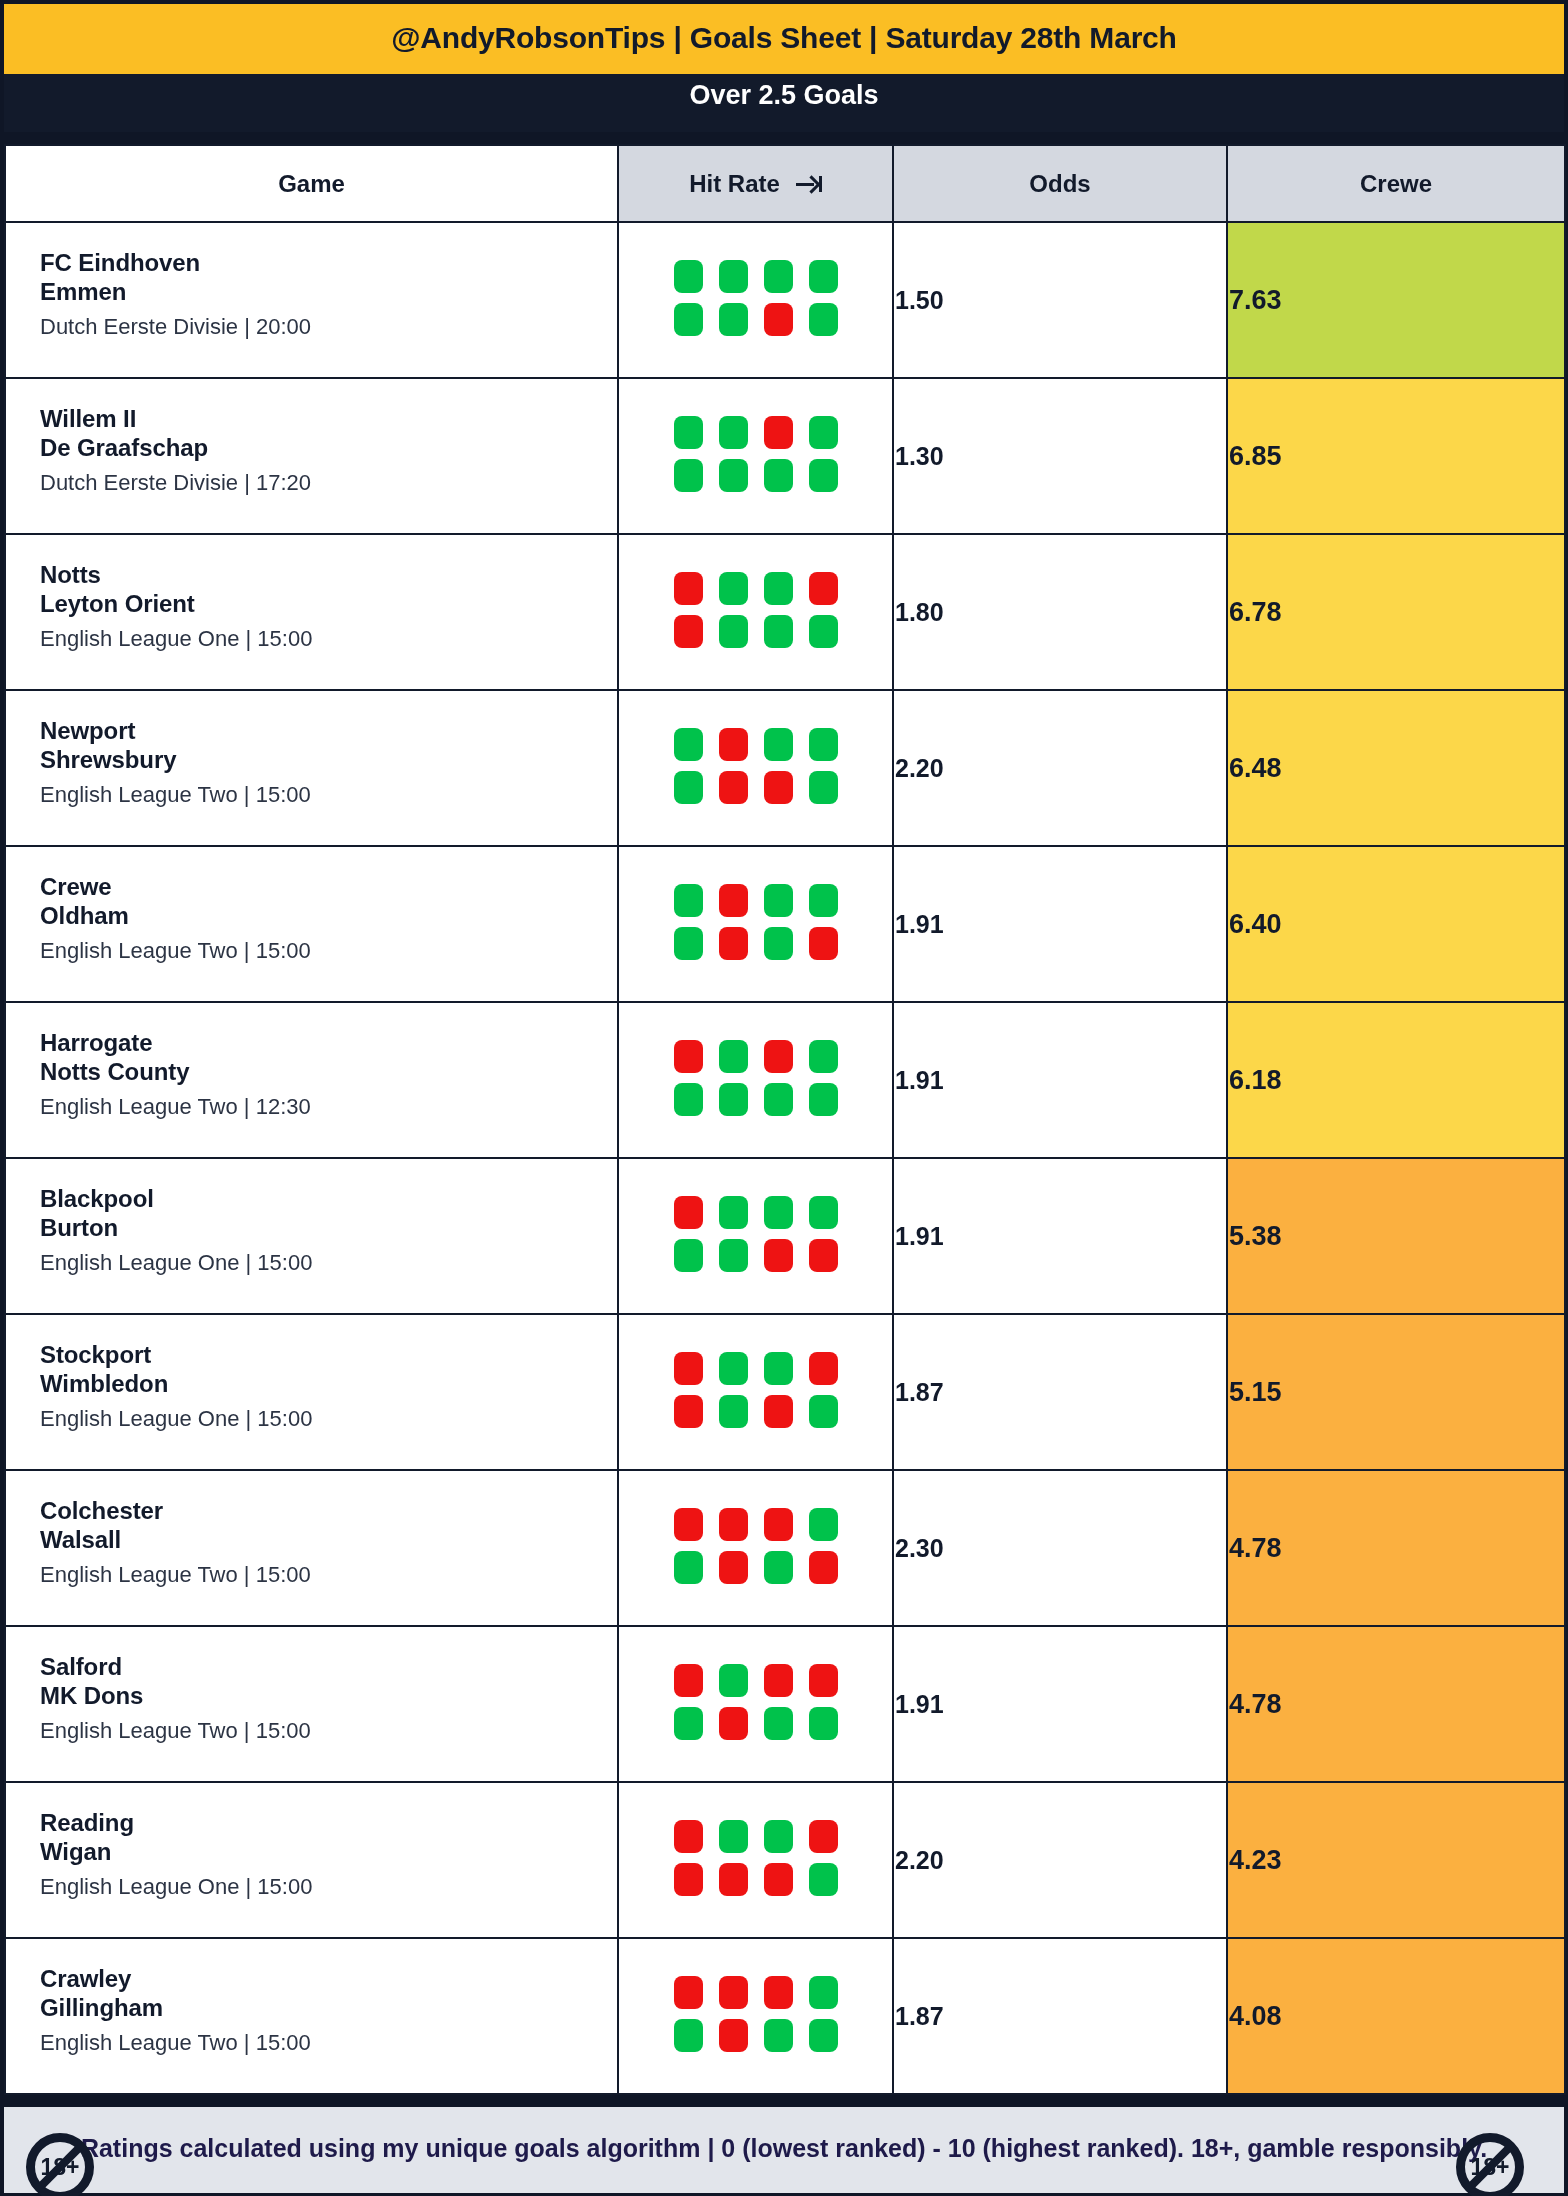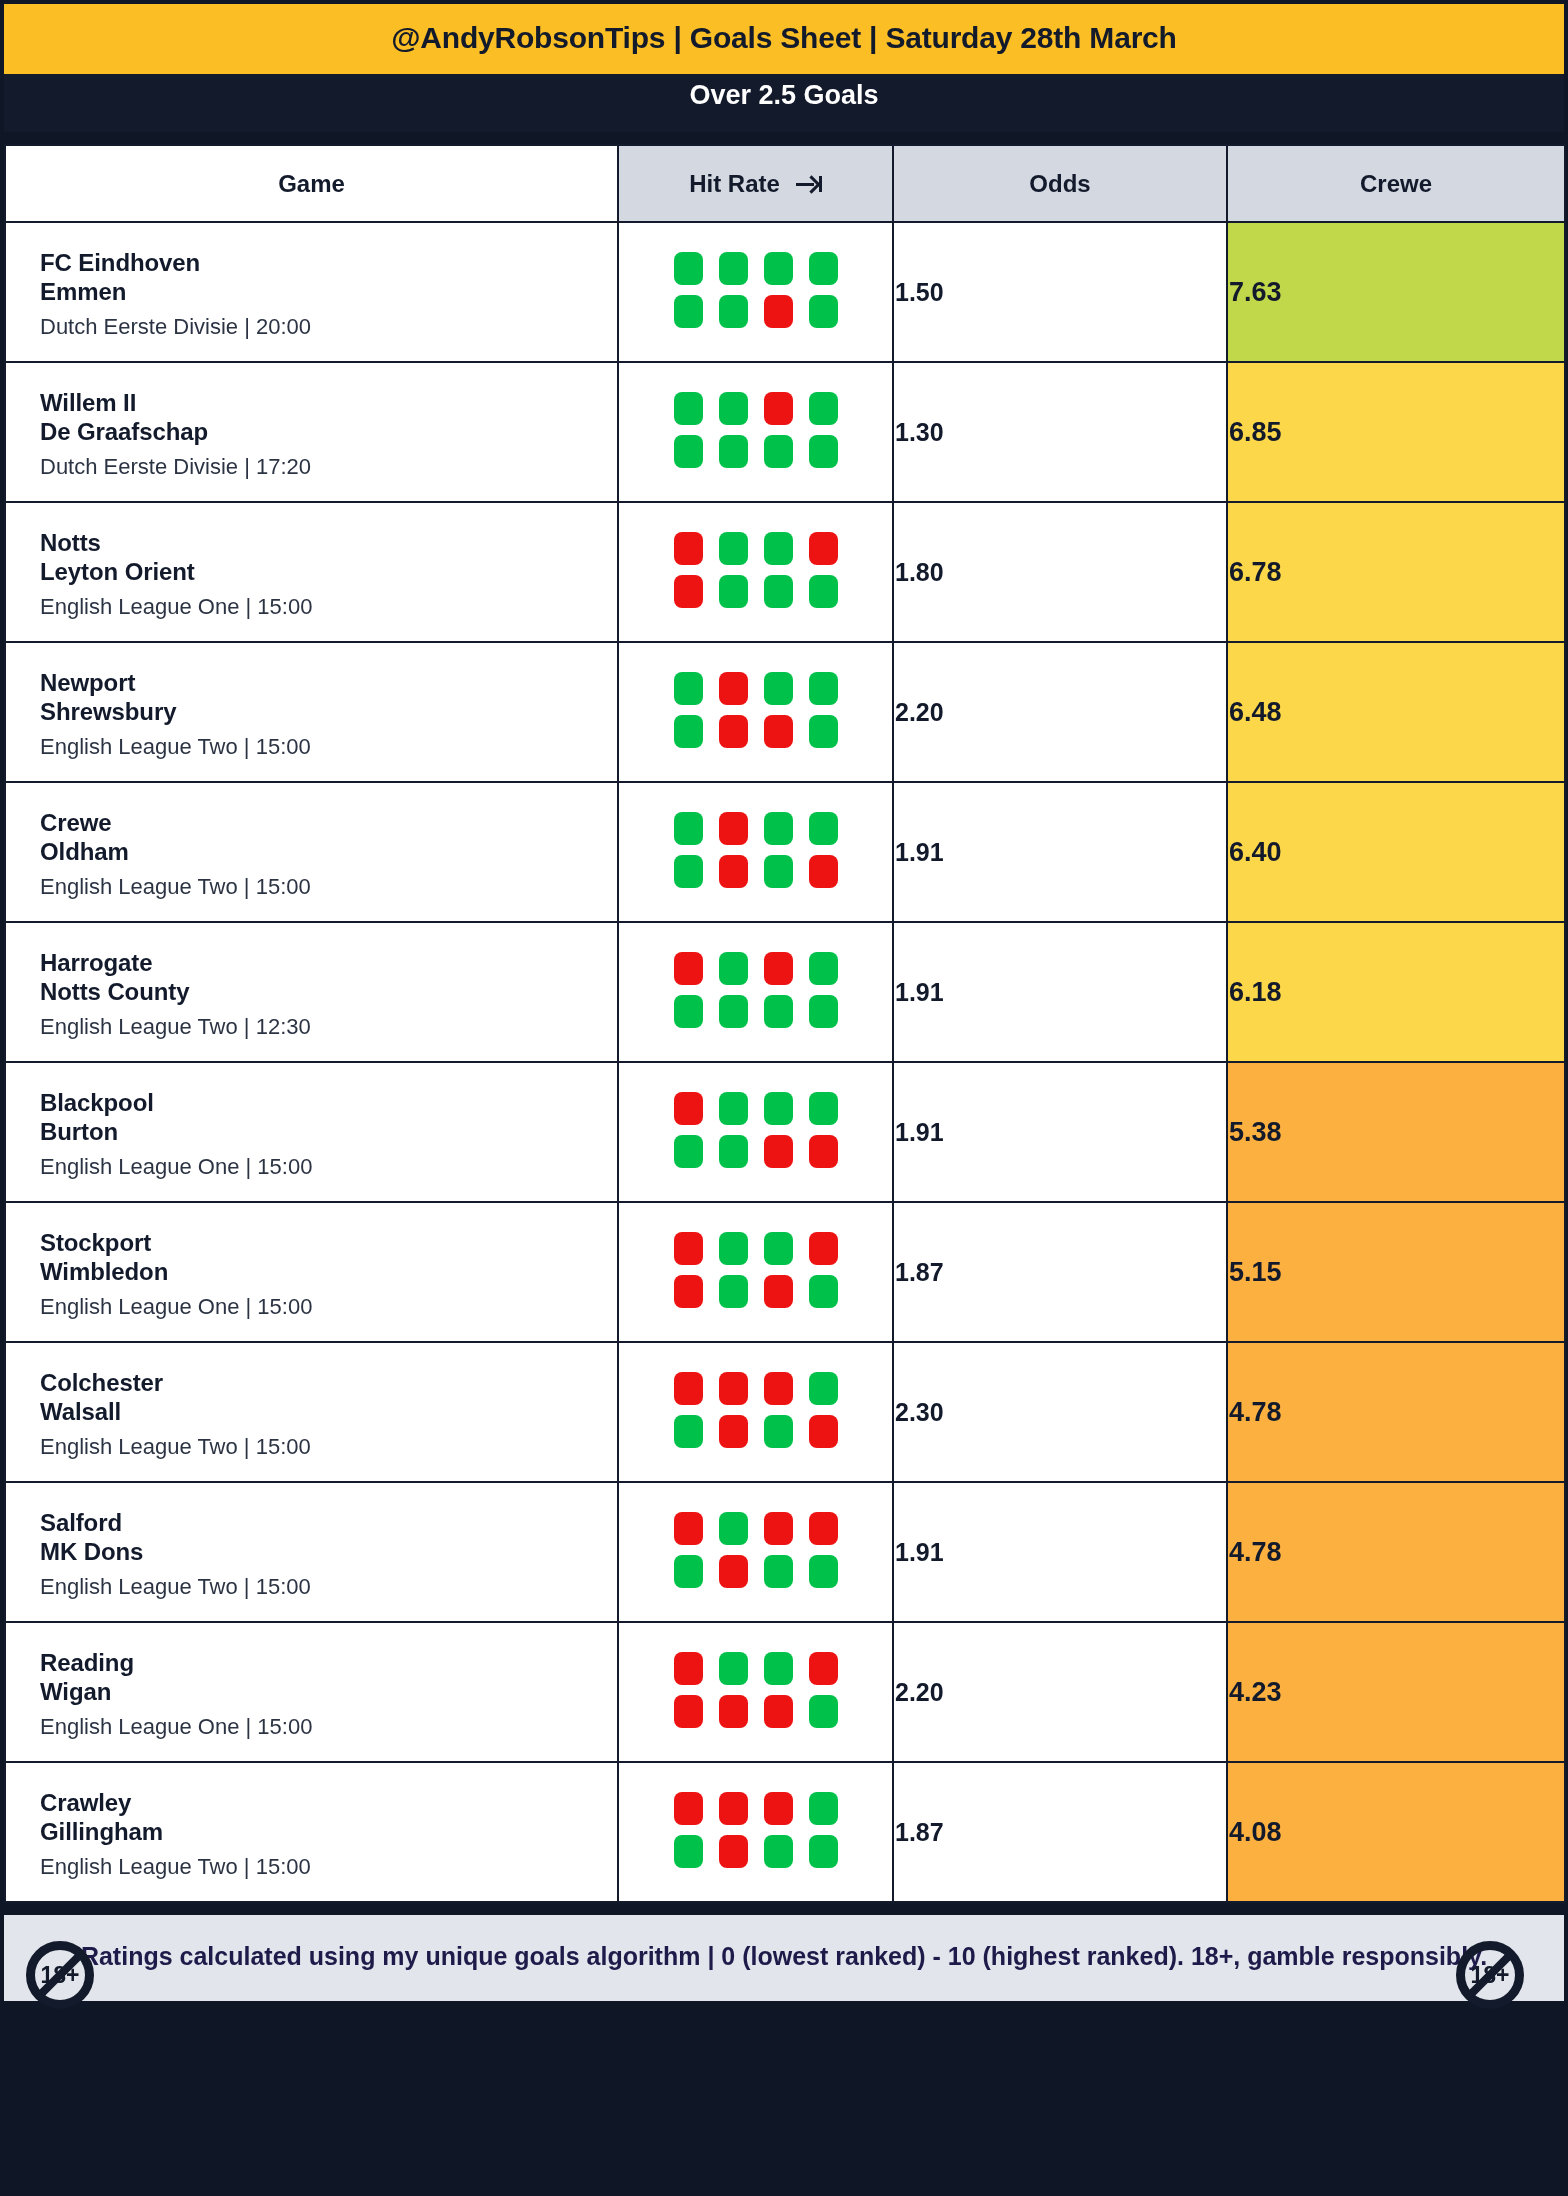--- a/index.html
+++ b/index.html
@@ -70,21 +70,21 @@
   .arrow-bar .shaft{position:absolute;left:0;top:8px;width:18px;height:3px;background:#121A2B;}
   .arrow-bar .head{position:absolute;left:9px;top:3px;width:10px;height:10px;
     border-top:3px solid #121A2B;border-right:3px solid #121A2B;transform:rotate(45deg);}
   .arrow-bar .bar{position:absolute;right:0;top:1px;width:3px;height:16px;background:#121A2B;}
 
   table.goals td{
     border:2px solid #121A2B;
     vertical-align:middle;
     background:#FFFFFF;
   }
-  td.c-game-cell{padding:16px 0 12px 34px;height:110px;}
+  td.c-game-cell{padding:16px 0 28px 34px;height:110px;}
   .team{
     font-size:24px;font-weight:bold;color:#121A2B;
     line-height:1.22;letter-spacing:-0.1px;
   }
   .league{
     font-size:22px;color:#2C3444;line-height:1.25;margin-top:6px;font-weight:normal;
   }
   td.c-hit-cell{text-align:center;padding:10px 0;}
   .dotgrid{display:inline-block;}
   .dotrow{display:flex;gap:16px;justify-content:center;}

